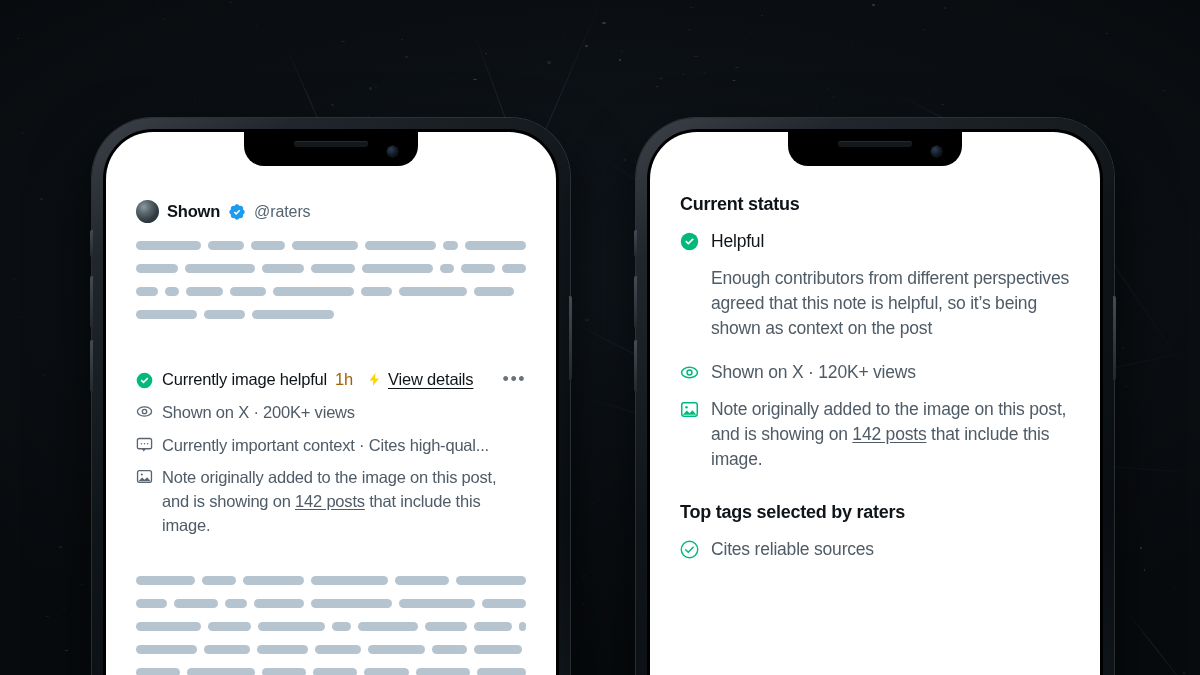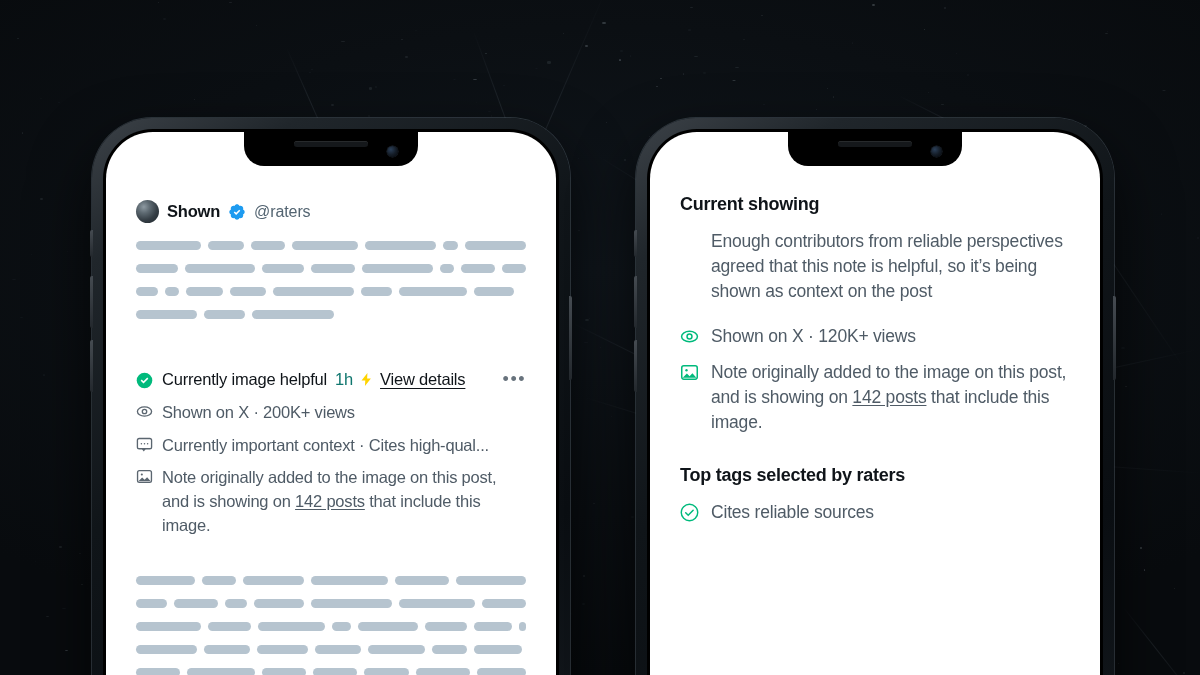--- a/index.html
+++ b/index.html
@@ -208,21 +208,21 @@
     flex-wrap: nowrap;
     white-space: nowrap;
   }
   .dot-sep { color: #4f5b66; }
   .u-link {
     text-decoration: underline;
     text-underline-offset: 2px;
     color: inherit;
     cursor: pointer;
   }
-  .time-ago { margin: 0 6px 0 8px; color: #0f766e; text-align: right; }
+  .time-ago { margin: 0 14px 0 8px; color: #a16207; text-align: right; }
   .view-details {
     color: #0f1419;
     text-decoration: underline;
     text-underline-offset: 2.5px;
     margin-left: 6px;
     cursor: pointer;
   }
   .more-dots {
     margin-left: auto;
     padding-left: 14px;
@@ -785,23 +785,30 @@
     <div class="screen">
 
       <div class="notch">
         <div class="speaker"></div>
         <div class="camera"></div>
       </div>
 
       <div class="details">
 
 
-        <div class="section-title">Current showing</div>
-
-        <div class="d-sub">Enough contributors from reliable perspectives agreed that this note is helpful, so it’s being shown as context on the post</div>
+        <div class="section-title">Current status</div>
+
+        <div class="d-row">
+          <svg class="d-icon" viewBox="0 0 24 24">
+            <circle cx="12" cy="12" r="11" fill="#00ba7c"></circle>
+            <path fill="#fff" d="M10.6 16.2l-4-4 1.5-1.5 2.5 2.5 5.3-5.3 1.5 1.5z"></path>
+          </svg>
+          <div class="d-text strong">Helpful</div>
+        </div>
+        <div class="d-sub">Enough contributors from different perspectives agreed that this note is helpful, so it’s being shown as context on the post</div>
 
 
         <div class="d-row">
           <svg class="d-icon" viewBox="0 0 24 24">
             <ellipse cx="12" cy="12" rx="10" ry="6.6" fill="none" stroke="#00ba7c" stroke-width="1.9"></ellipse>
             <circle cx="12" cy="12" r="3.1" fill="none" stroke="#00ba7c" stroke-width="1.9"></circle>
           </svg>
           <div class="d-text">Shown on X · 120K+ views</div>
         </div>
 

